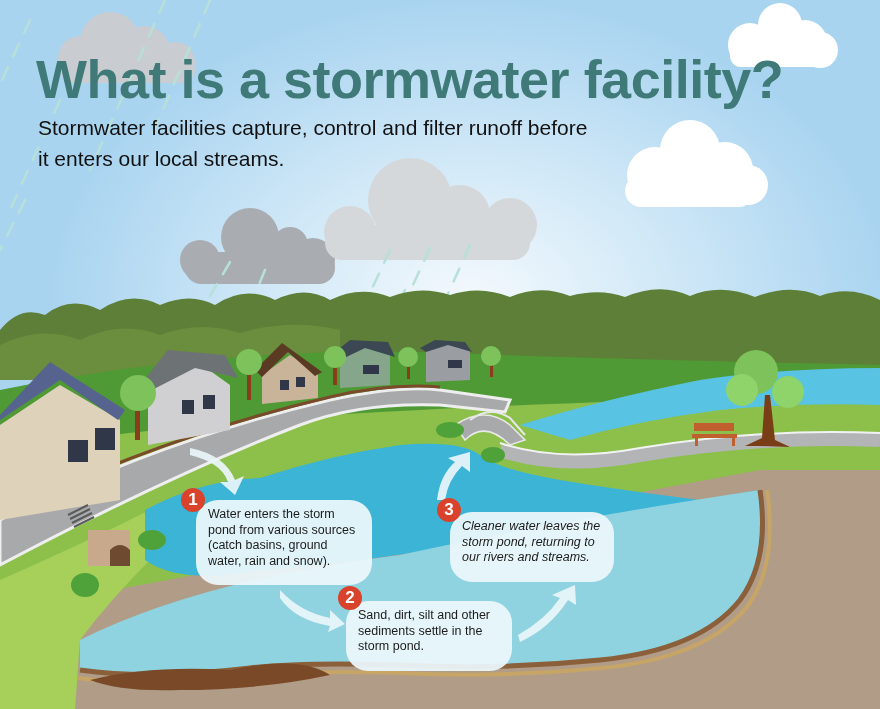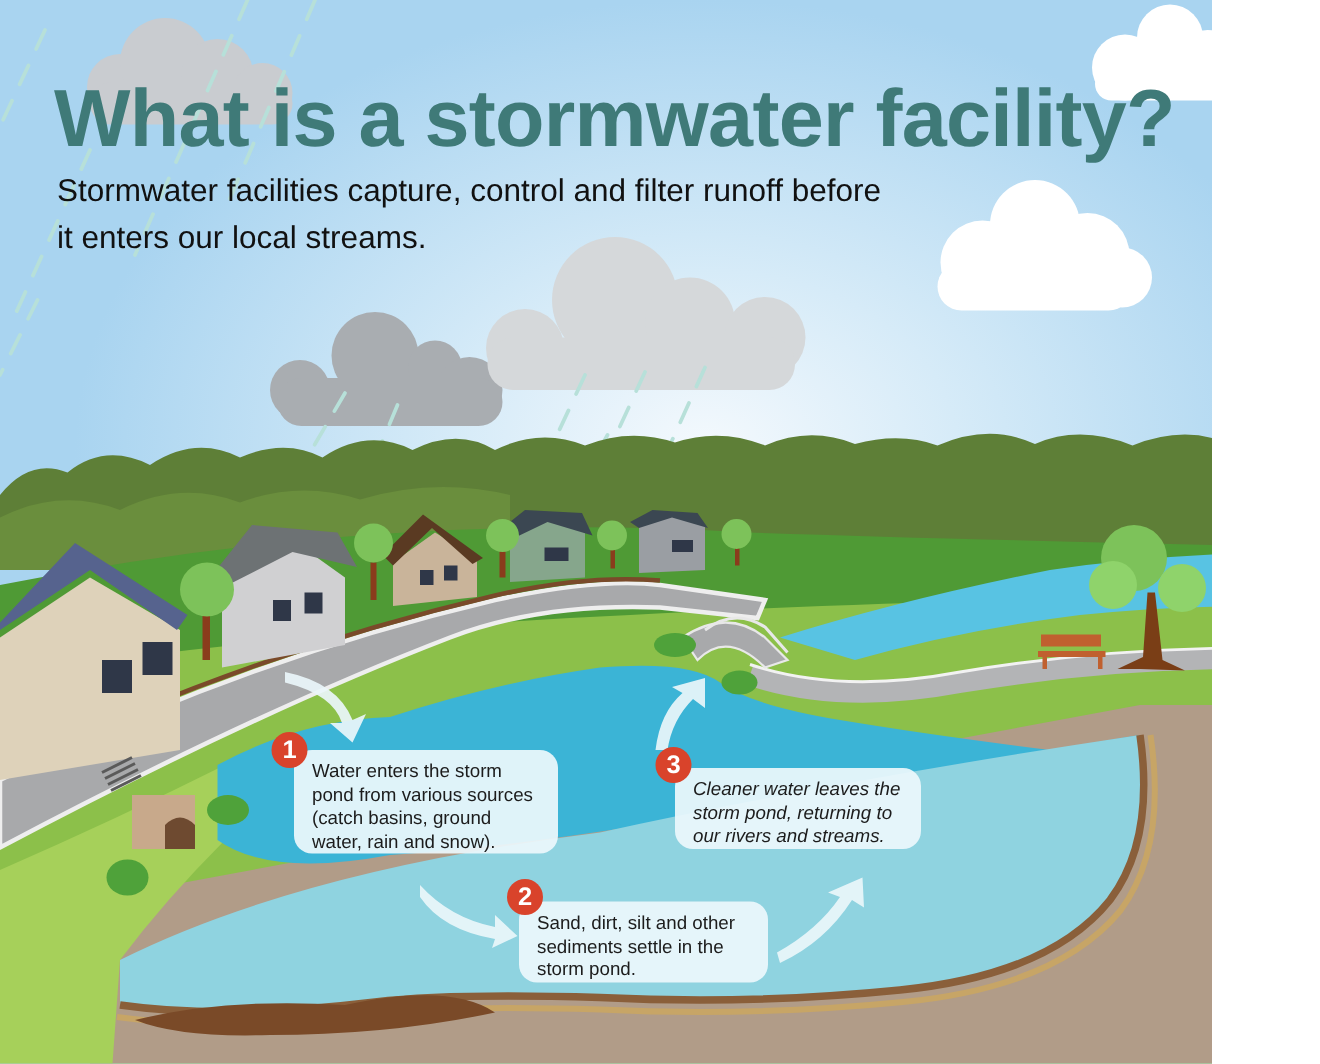--- a/index.html
+++ b/index.html
@@ -1,22 +1,22 @@
 <!DOCTYPE html>
 <html><head>
 <meta charset="utf-8">
 <style>
   html, body { margin:0; padding:0; }
   body { width:880px; height:709px; overflow:hidden; font-family:"Liberation Sans", sans-serif; }
-  .stage { position:relative; width:808px; height:709px; overflow:hidden;
+  .stage { position:relative; width:880px; height:709px; overflow:hidden;
     background: radial-gradient(ellipse 420px 300px at 470px 300px, #f4f9fd 0%, #d6ebf8 40%, #a9d4f0 100%); }
   svg.scene { position:absolute; left:0; top:0; width:880px; height:709px; }
   .title { position:absolute; left:36px; top:48px; margin:0; font-size:54px; font-weight:bold; color:#3f7a78; letter-spacing:-0.5px; white-space:nowrap; }
   .subtitle { position:absolute; left:38px; top:112px; margin:0; font-size:21px; font-weight:normal; color:#111; line-height:31px; width:560px; }
-  .callout { position:absolute; background:rgba(236,248,252,0.93); border-radius:12px; color:#1c1c1c; font-size:12.5px; line-height:15.5px; padding:7px 10px 0 12px; box-sizing:border-box; }
+  .callout { position:absolute; background:rgba(236,248,252,0.93); border-radius:22px; color:#1c1c1c; font-size:12.5px; line-height:15.5px; padding:7px 10px 16px 12px; box-sizing:border-box; }
   .badge { position:absolute; width:24px; height:24px; border-radius:50%; background:#d9432b; color:#fff; font-weight:bold; font-size:17px; line-height:24px; text-align:center; }
 </style>
 </head>
 <body>
 
 <div class="stage">
 
   <svg class="scene" viewBox="0 0 880 709">
 
     <g fill="#c9ccd0">

